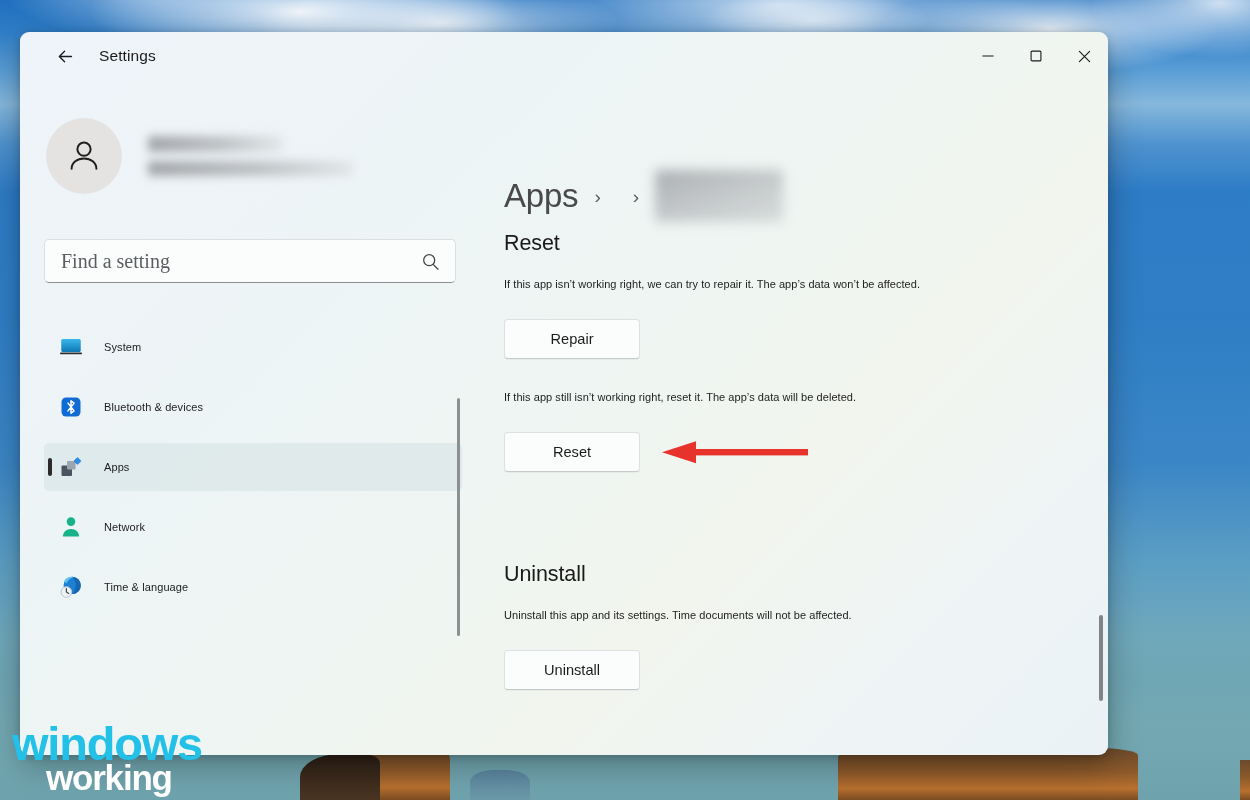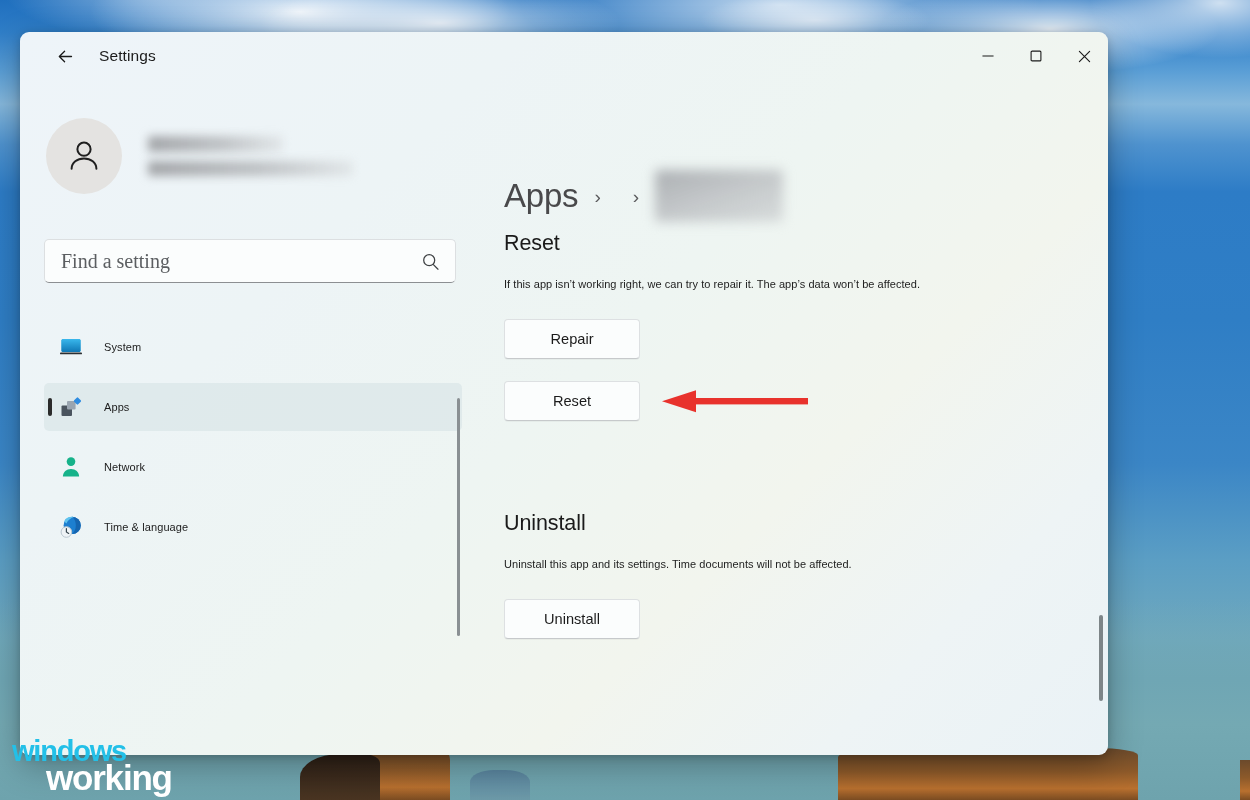--- a/index.html
+++ b/index.html
@@ -320,21 +320,21 @@
   }
 
   
   #watermark {
     position: absolute;
     left: 12px; bottom: 6px;
     line-height: .92;
     user-select: none;
   }
   #wm-windows {
-    font-size: 29px;
+    font-size: 47px;
     font-weight: bold;
     color: #23c0e8;
     letter-spacing: -1.2px;
     display: block;
   }
   #wm-report {
     font-size: 35px;
     font-weight: bold;
     color: #ffffff;
     letter-spacing: -1.2px;
@@ -429,20 +429,29 @@
                     <stop offset="0" stop-color="#39b7ec"></stop>
                     <stop offset="1" stop-color="#0f77b5"></stop>
                   </linearGradient>
                 </defs>
                 <rect x="1" y="15.4" width="22" height="1.9" rx=".9" fill="#2a2e32"></rect>
               </svg>
             </span>
             <span class="nav-label">System</span>
           </div>
 
+          <div class="nav-item">
+            <span class="nav-icon">
+              <svg width="22" height="22" viewBox="0 0 22 22">
+                <rect x="1.5" y="1.5" width="19" height="19" rx="4.6" fill="#0f6cd4"></rect>
+                <path d="M8 7.1l6.1 7.8-3.1 2.3V4.8l3.1 2.3L8 14.9" fill="none" stroke="#fff" stroke-width="1.5" stroke-linecap="round" stroke-linejoin="round"></path>
+              </svg>
+            </span>
+            <span class="nav-label">Bluetooth &amp; devices</span>
+          </div>
 
 
 
           <div class="nav-item selected">
             <span class="nav-icon">
               <svg width="22" height="22" viewBox="0 0 22 22">
                 <rect x="1.5" y="9.5" width="10.5" height="10.5" rx="1" fill="#4a545e"></rect>
                 <rect x="7" y="5" width="8.6" height="8.6" rx="1" fill="#9aa5b0"></rect>
                 <rect x="14.6" y="2.2" width="5.7" height="5.7" rx="1" transform="rotate(45 17.45 5.05)" fill="#2f8ce0"></rect>
               </svg>
@@ -486,20 +495,21 @@
           <span class="crumb-sep">›</span>
           <span id="crumb-app"></span>
         </div>
 
         <div class="section-title" id="reset-heading">Reset</div>
 
         <div class="section-desc" id="reset-desc-1">If this app isn’t working right, we can try to repair it. The app’s data won’t be affected.</div>
 
         <button class="action-button" id="repair-button">Repair</button>
 
+        <div class="section-desc" id="reset-desc-2">If this app still isn’t working right, reset it. The app’s data will be deleted.</div>
 
         <div id="reset-button-row">
           <button class="action-button">Reset</button>
           <svg id="reset-arrow" width="148" height="28" viewBox="0 0 148 28">
             <rect x="32" y="11" width="116" height="6.4" fill="#e8322c"></rect>
             <path d="M2 14.2 36 3.2v22L2 14.2Z" fill="#e8322c"></path>
           </svg>
         </div>
 
         <div class="section-title" id="uninstall-heading">Uninstall</div>

